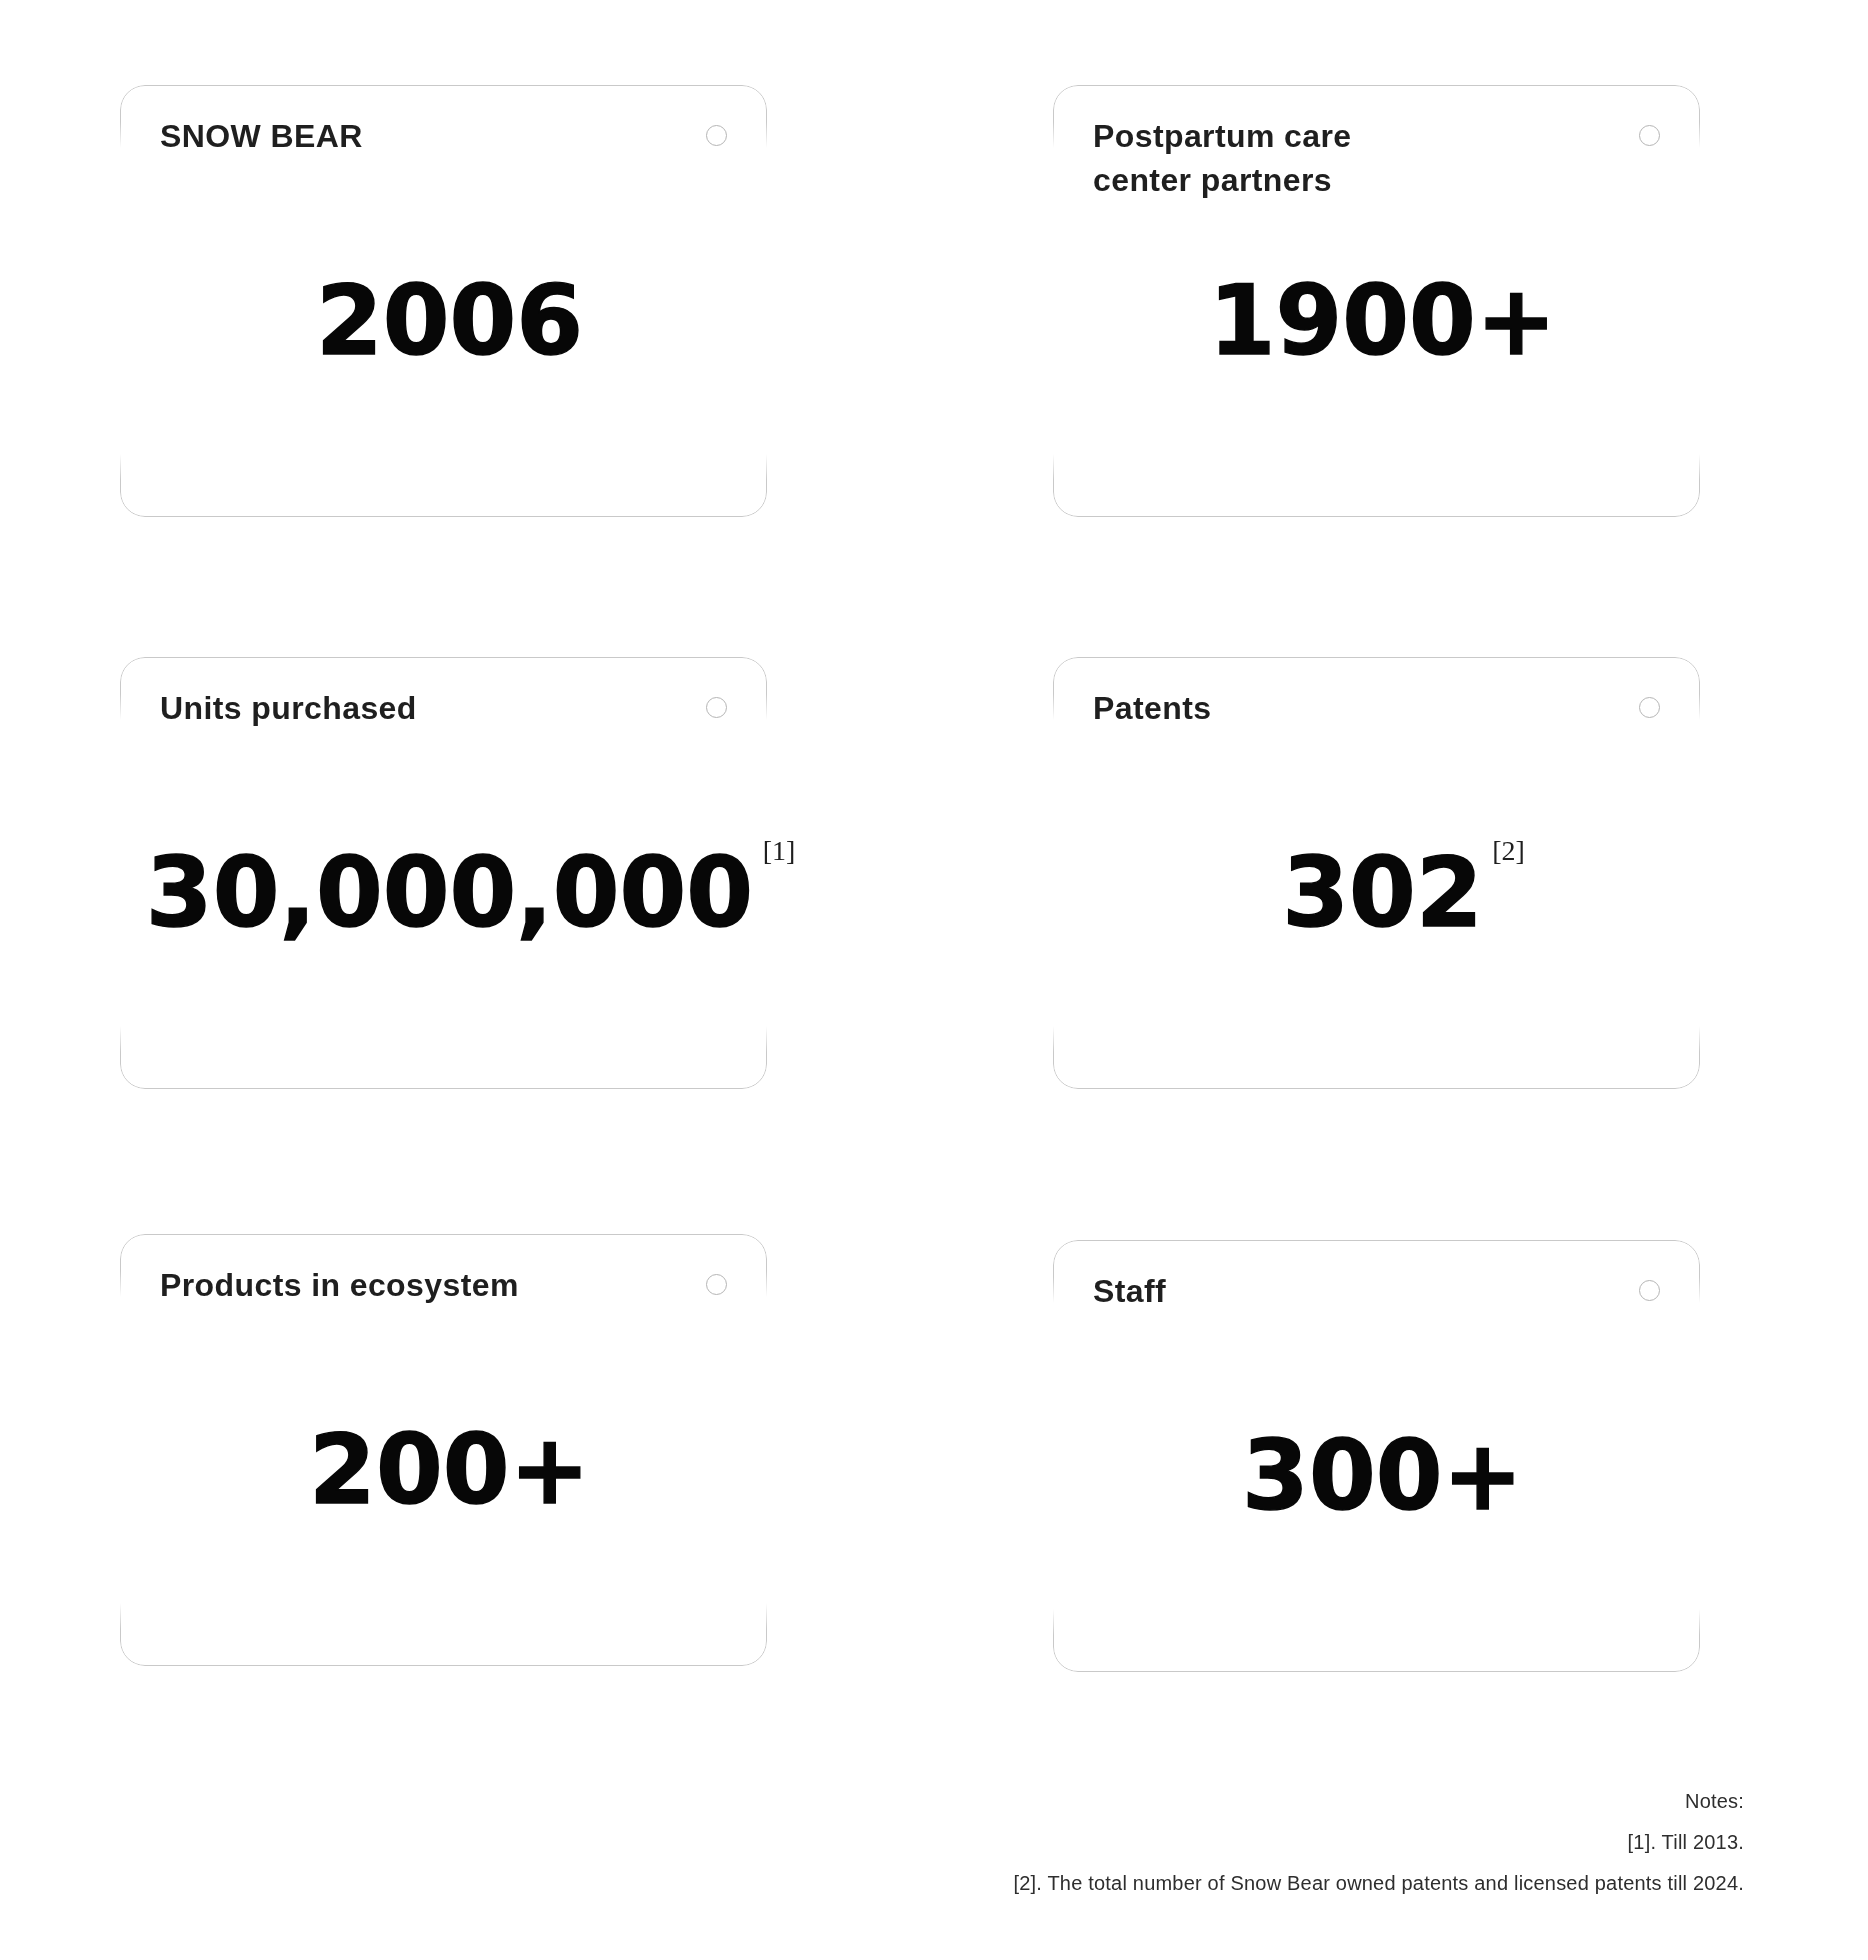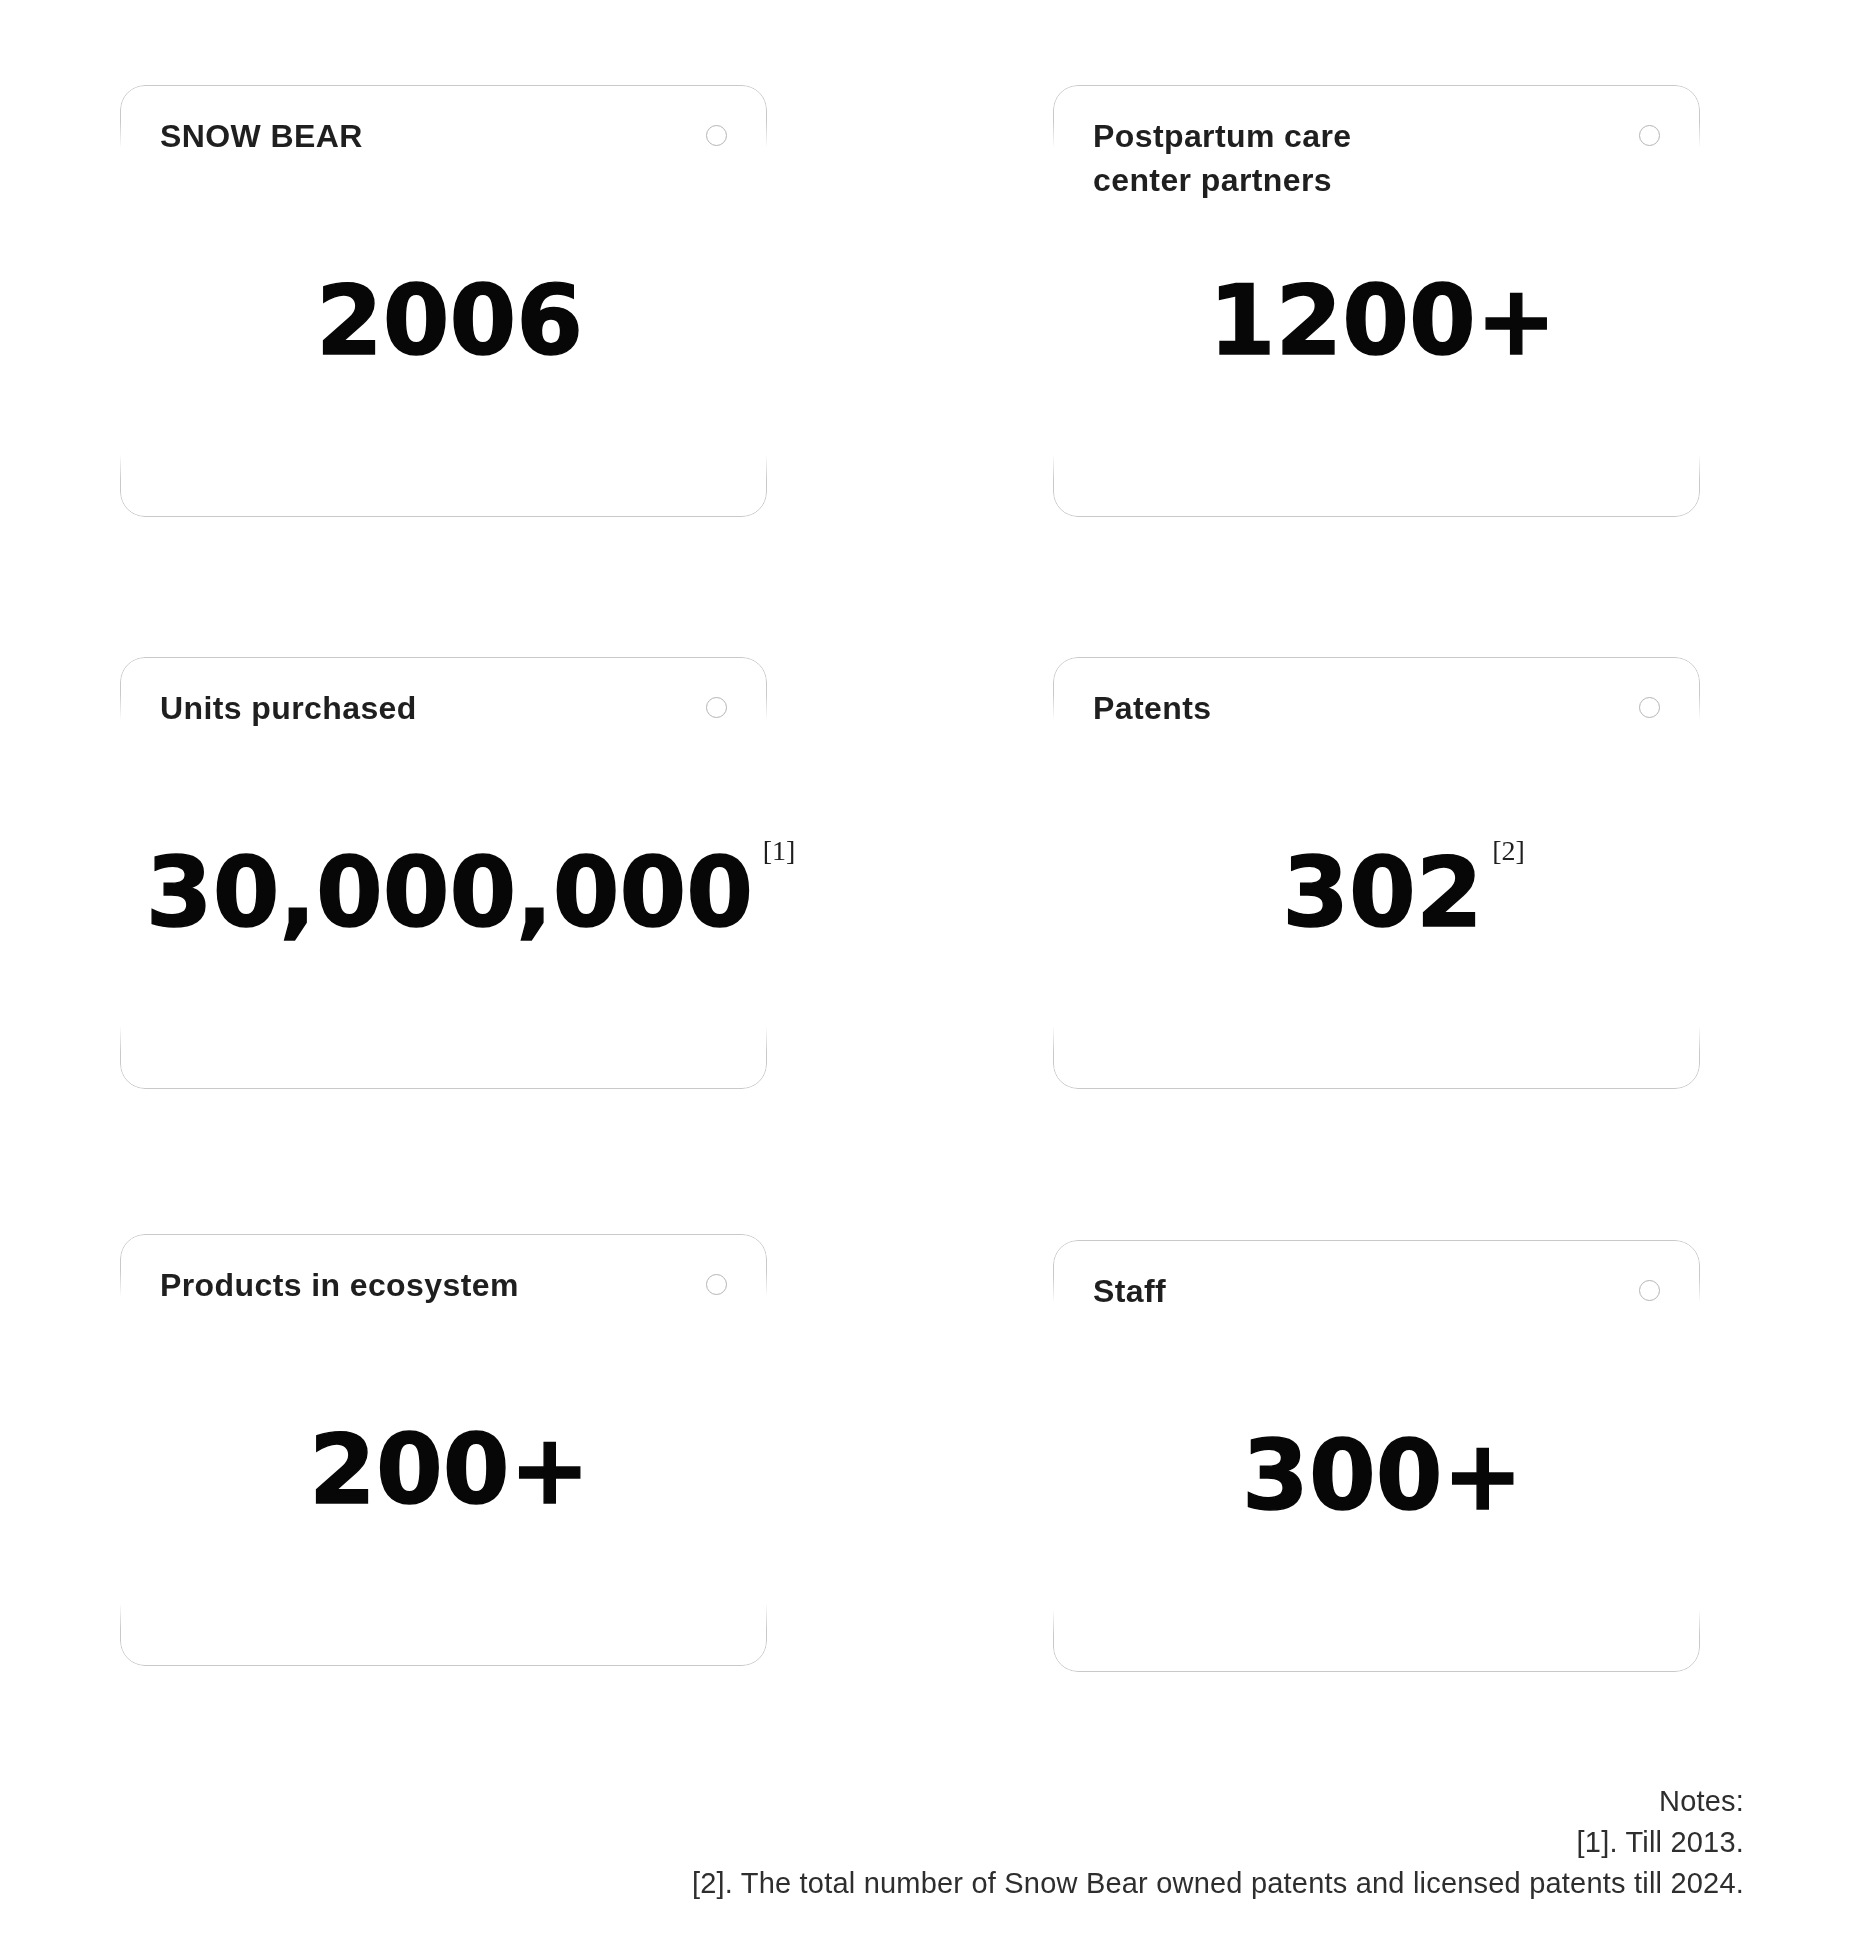--- a/index.html
+++ b/index.html
@@ -42,21 +42,21 @@
     position:absolute;left:calc(100% + 9.6px);top:-7.7px;
     font-family:"Liberation Serif","DejaVu Serif",serif;
     font-size:28px;font-weight:400;line-height:1;
     color:var(--label-text,#1c1c1c);
     -webkit-text-stroke:0;letter-spacing:0;white-space:nowrap;
   }
 
   
   .notes{
     position:absolute;top:1781px;right:125px;
-    text-align:right;font-size:29px;line-height:41px;
+    text-align:right;font-size:20px;line-height:41px;
     font-weight:400;color:var(--note-text,#2e2e2e);
     letter-spacing:0.2px;white-space:nowrap;
   }
 </style>
 </head>
 <body>
 
 <div class="card" style="left:120px;top:85px;">
   <div class="card-border"></div>
   <div class="card-label">SNOW BEAR</div>
@@ -65,21 +65,21 @@
     <span class="vwrap"><span>2006</span><span class="sup"></span></span>
   </div>
 </div>
 
 <div class="card" style="left:1053px;top:85px;">
   <div class="card-border"></div>
   <div class="card-label">Postpartum care
 center partners</div>
   <span class="circle-icon"></span>
   <div class="card-value">
-    <span class="vwrap"><span>1200+</span><span class="sup"></span></span>
+    <span class="vwrap"><span>1900+</span><span class="sup"></span></span>
   </div>
 </div>
 
 <div class="card" style="left:120px;top:657px;">
   <div class="card-border"></div>
   <div class="card-label">Units purchased</div>
   <span class="circle-icon"></span>
   <div class="card-value">
     <span class="vwrap"><span>30,000,000</span><span class="sup">[1]</span></span>
   </div>

